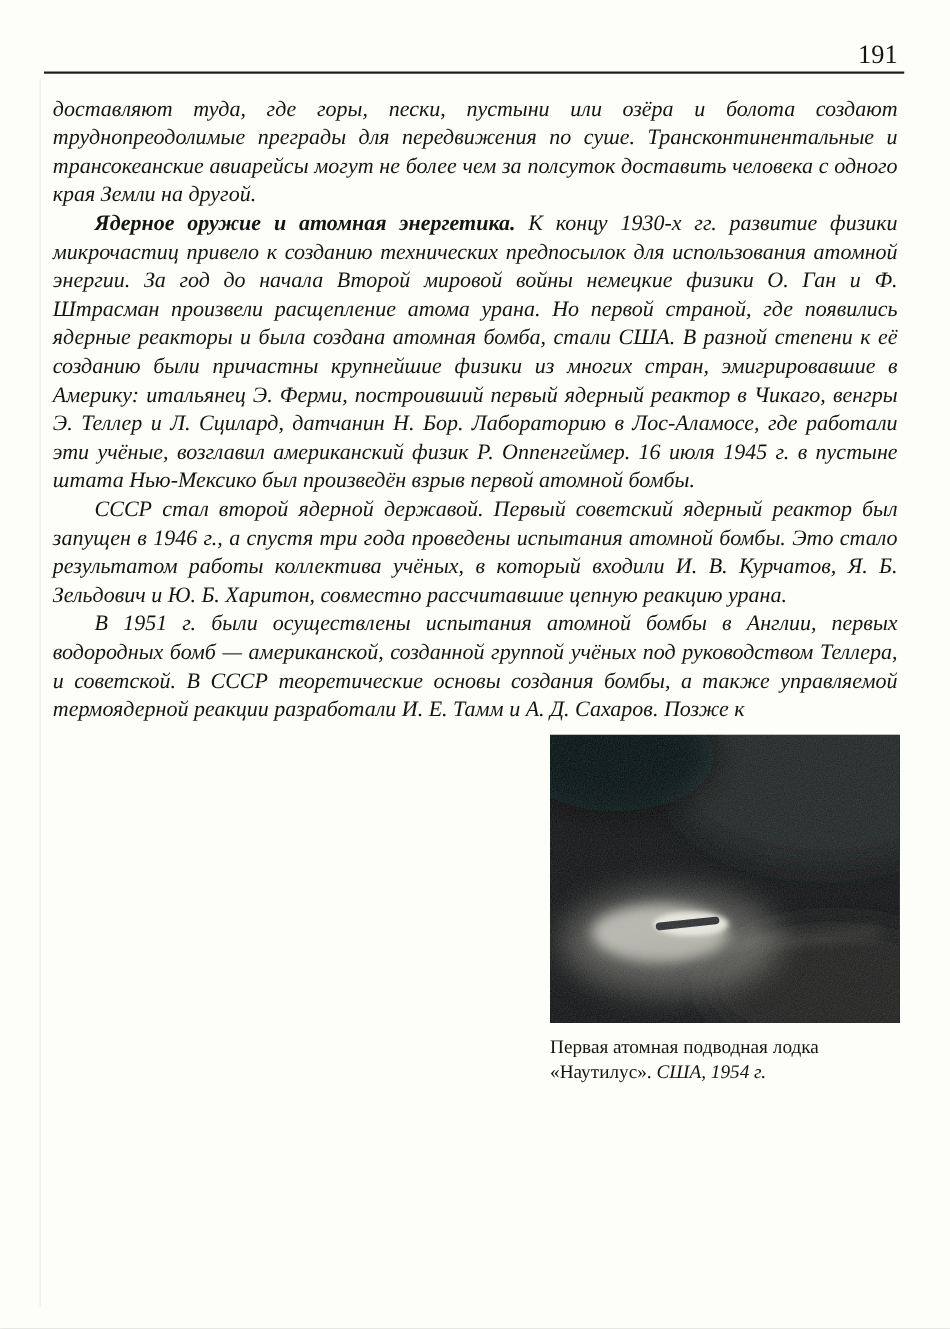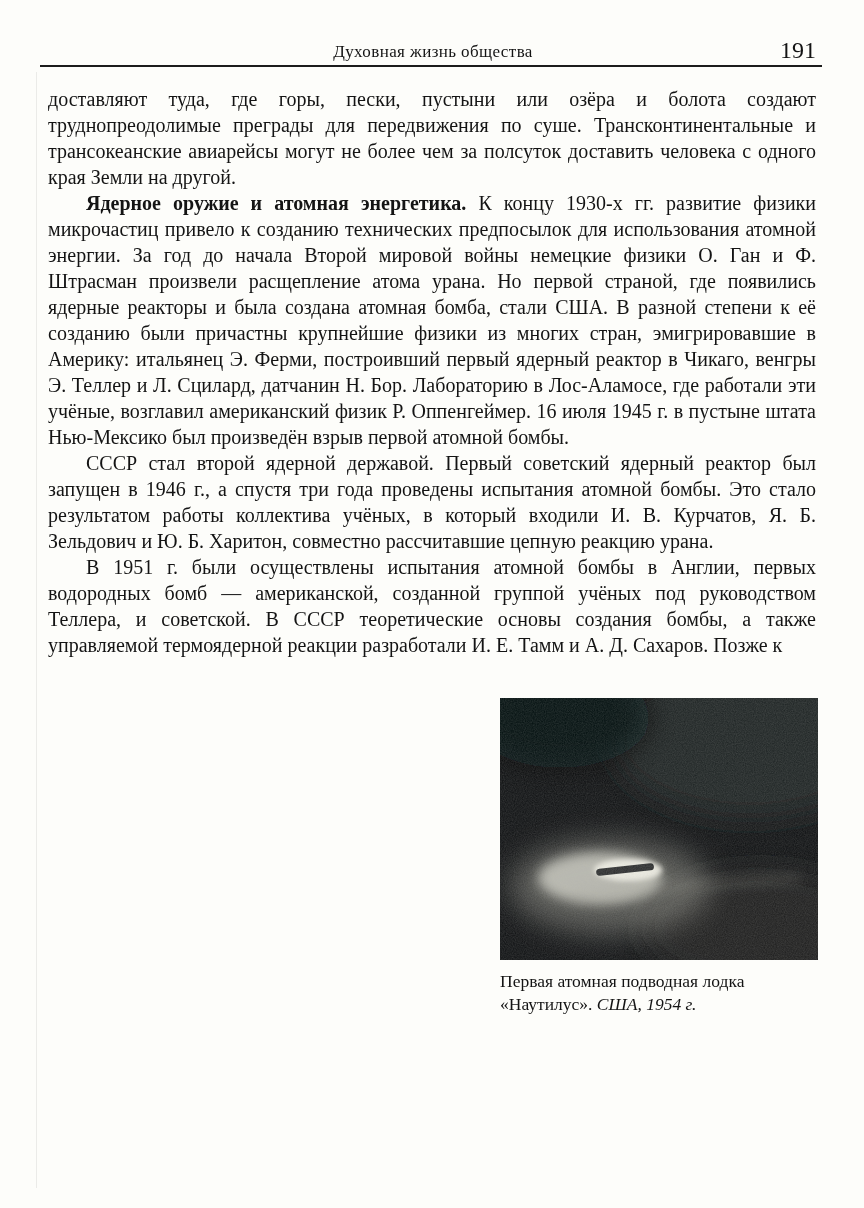--- a/index.html
+++ b/index.html
@@ -29,27 +29,27 @@
   .rule {
     position:absolute; top:65px; left:40px; right:42px;
     border-top:2px solid #1c1c1c;
   }
   .content {
     position:absolute; top:86px; left:48px; width:768px;
     font-size:20px; line-height:26px;
     text-align:justify;
     hyphens:auto;
   }
-  .content p { margin:0; text-indent:38px; }
+  .content p { margin:0; text-indent:38px;font-style:italic; }
   .content p.no-indent { text-indent:0; }
   .lead { font-weight:bold; }
   .wrap-section { position:relative; margin-top:0; }
   .left-col { width:430px; line-height:25.6px; }
   .left-col p { margin:0; }
-  .figure { position:absolute; left:452px; top:40px; width:318px; }
+  .figure { position:absolute; left:452px; top:10px; width:318px; }
   .photo {
     width:318px; height:262px;
     background:#0e1012;
     position:relative; overflow:hidden;
   }
   .photo svg { display:block; }
   .caption {
     margin-top:10px;
     font-size:17.5px; line-height:22.5px;
     text-align:left; text-indent:0;
@@ -57,21 +57,20 @@
   .caption .ital { font-style:italic; }
 </style>
 </head>
 <body>
 
 <div class="page">
 
   <div class="scan-line-left"></div>
 
   <div class="header">
-    <div class="running-title">Духовная жизнь общества</div>
     <div class="page-number">191</div>
   </div>
 
   <div class="rule"></div>
 
   <div class="content">
 
     <p class="no-indent">доставляют туда, где горы, пески, пустыни или озёра и болота создают труднопреодолимые преграды для передвижения по суше. Трансконтинентальные и трансокеанские авиарейсы могут не более чем за полсуток доставить человека с одного края Земли на другой.</p>
 
     <p><span class="lead">Ядерное оружие и атомная энергетика.</span><span> К концу 1930-х гг. развитие физики микрочастиц привело к созданию технических предпосылок для использования атомной энергии. За год до начала Второй мировой войны немецкие физики О. Ган и Ф. Штрасман произвели расщепление атома урана. Но первой страной, где появились ядерные реакторы и была создана атомная бомба, стали США. В разной степени к её созданию были причастны крупнейшие физики из многих стран, эмигрировавшие в Америку: итальянец Э. Ферми, построивший первый ядерный реактор в Чикаго, венгры Э. Теллер и Л. Сцилард, датчанин Н. Бор. Лабораторию в Лос-Аламосе, где работали эти учёные, возглавил американский физик Р. Оппенгеймер. 16 июля 1945 г. в пустыне штата Нью-Мексико был произведён взрыв первой атомной бомбы.</span></p>

